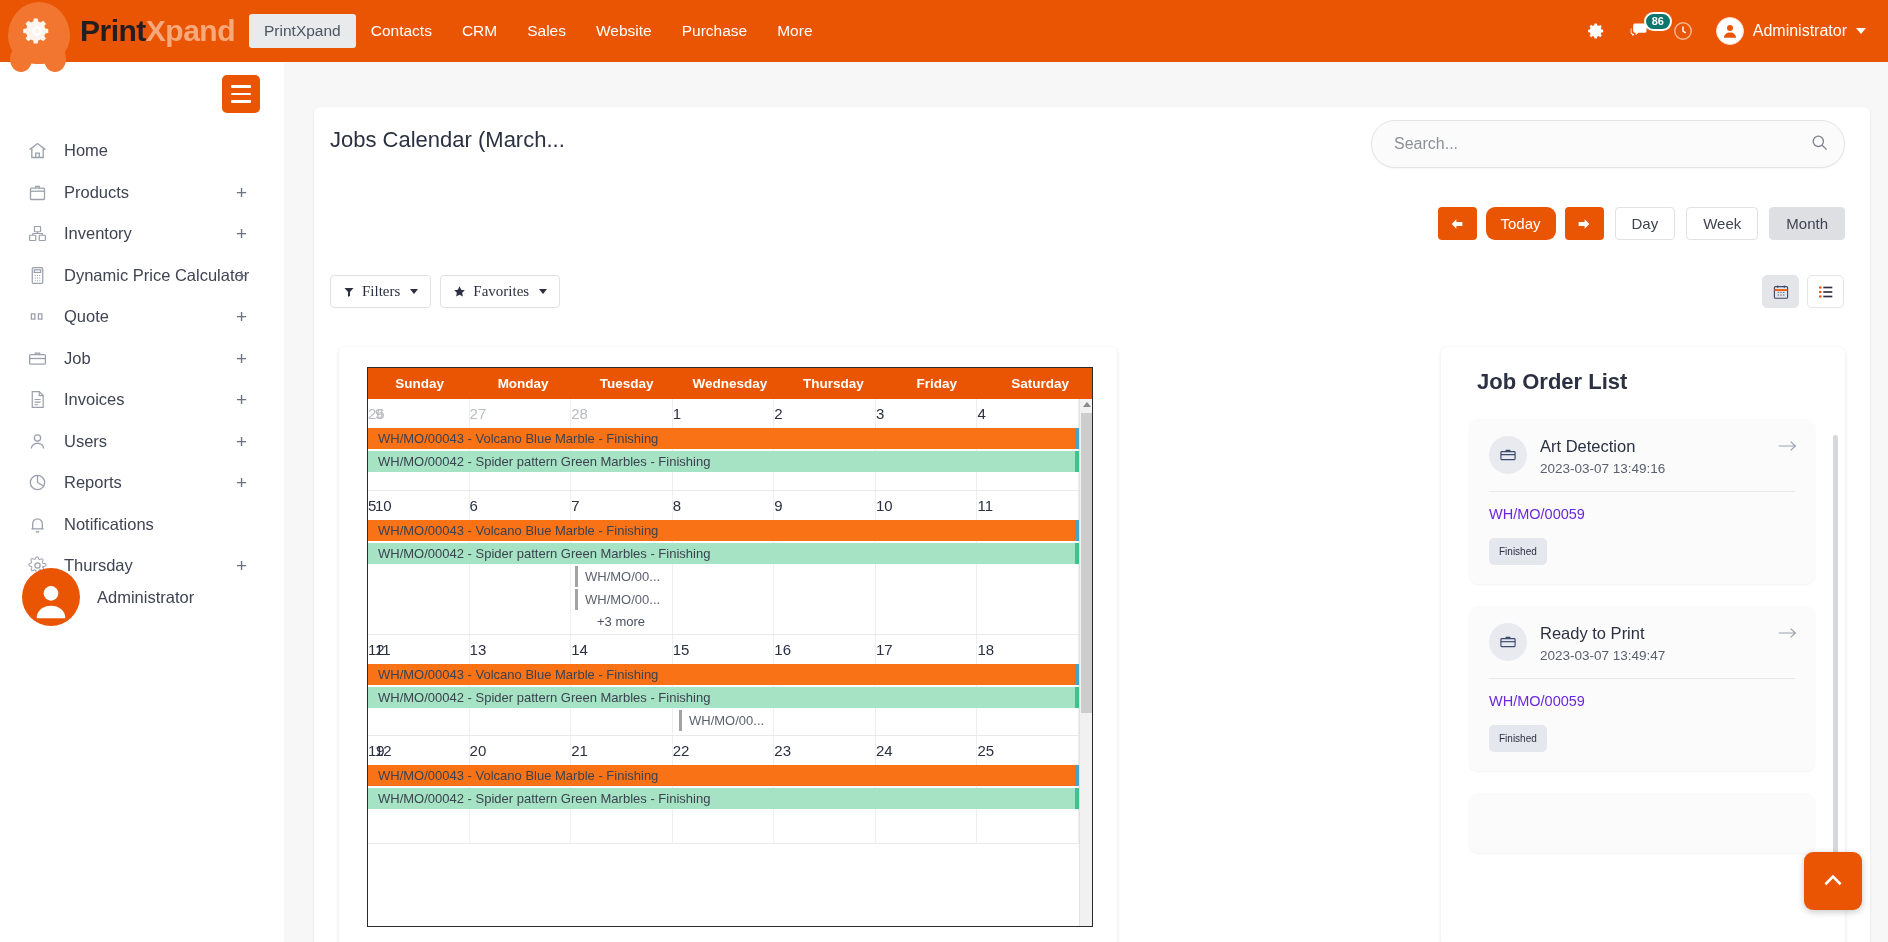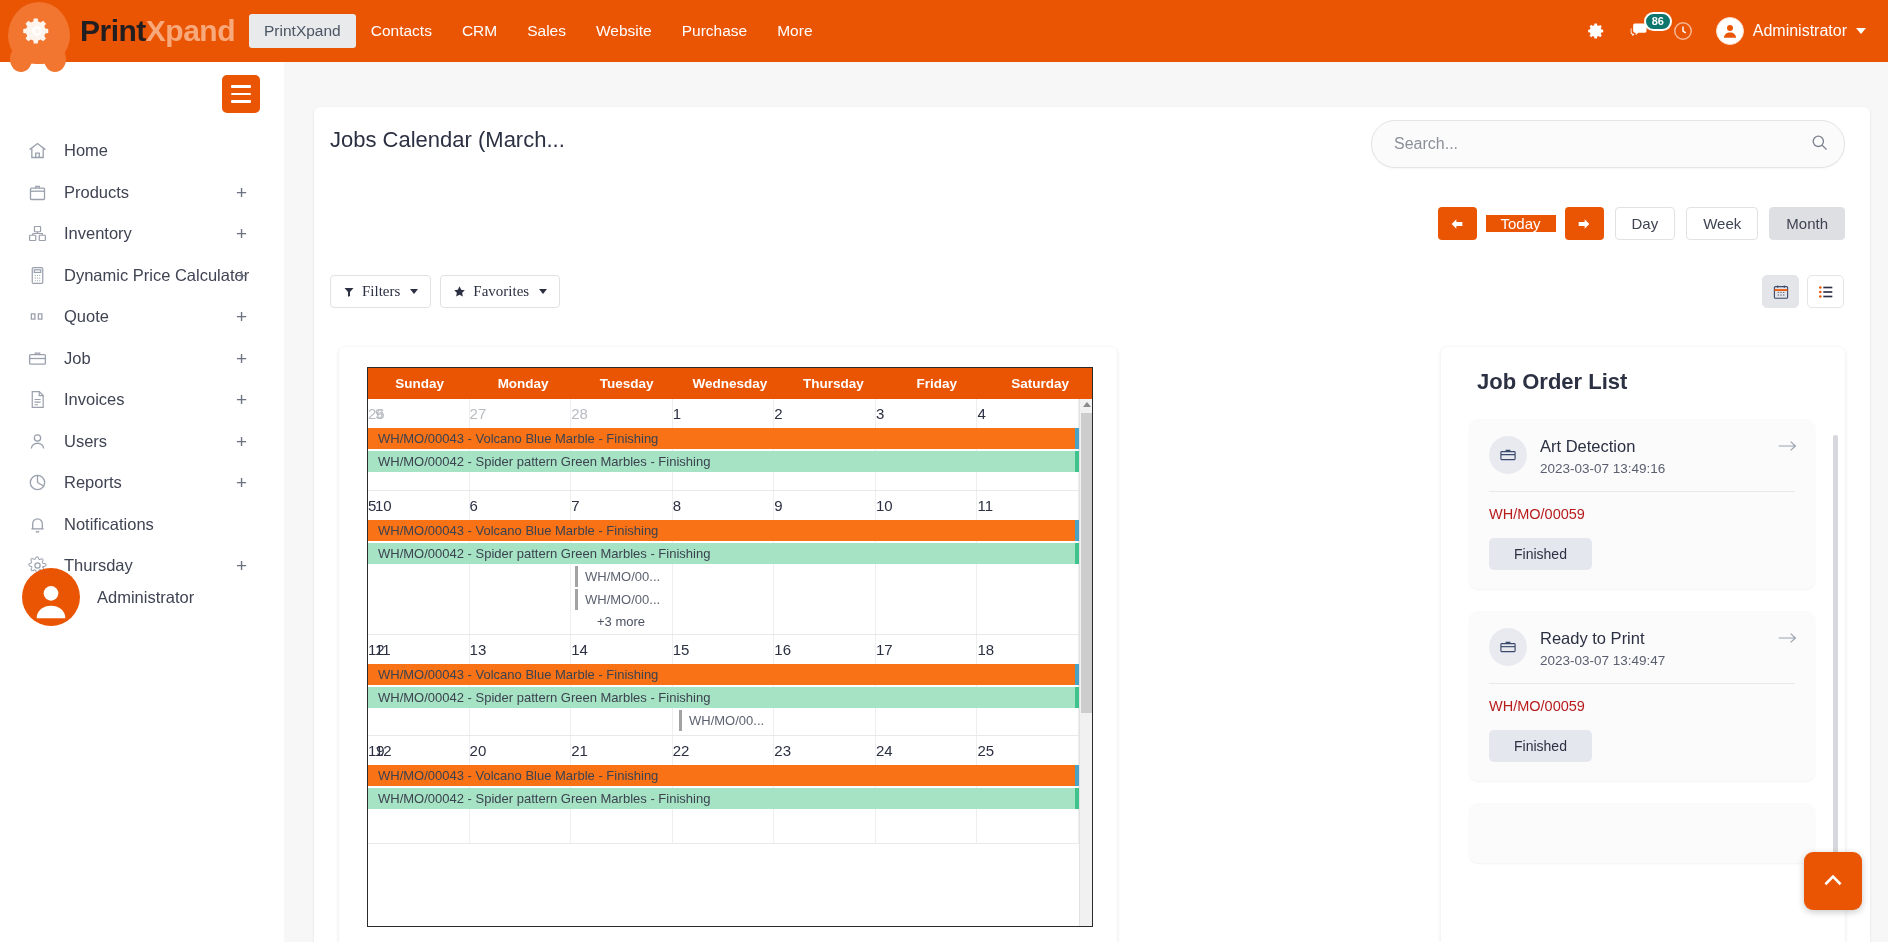--- a/index.html
+++ b/index.html
@@ -139,21 +139,21 @@
   .navrow {
     position: absolute; right: 25px; top: 100px;
     display: flex; align-items: center; gap: 9px;
   }
   .btn-sq {
     width: 39px; height: 33px; background: #ea5504; border: none;
     border-radius: 4px; color: #fff; display: flex; align-items: center;
     justify-content: center; cursor: pointer;
   }
   .btn-today {
-    height: 17px; background: #ea5504; border: none; border-radius: 0;
+    height: 33px; background: #ea5504; border: none; border-radius: 9px;
     color: #fff; font-size: 15px; padding: 0 15px; cursor: pointer;
     font-family: "Liberation Sans", sans-serif;
   }
   .btn-view {
     height: 33px; background: #fff; border: 1px solid #e0e2e6; border-radius: 4px;
     color: #3f4453; font-size: 15px; padding: 0 16px; cursor: pointer;
     font-family: "Liberation Sans", sans-serif; margin-left: 2px;
   }
   .btn-view.active { background: #dddfe2; border-color: #dddfe2; }
 
@@ -261,24 +261,24 @@
   }
   .jc-top { display: flex; align-items: flex-start; gap: 13px; }
   .jc-avatar {
     width: 38px; height: 38px; border-radius: 50%; background: #e8eaf0;
     display: flex; align-items: center; justify-content: center; flex: 0 0 38px;
   }
   .jc-name { font-size: 16.5px; color: #2b3042; line-height: 20px; }
   .jc-date { font-size: 13.5px; color: #5b6070; margin-top: 5px; }
   .jc-arrow { position: absolute; right: 18px; top: 20px; color: #9aa1ad; cursor: pointer; }
   .jc-sep { height: 1px; background: #e6e8ec; margin: 15px 0 14px 0; }
-  .jc-code { font-size: 14.5px; color: #b91c1c; }
+  .jc-code { font-size: 14.5px; color: #6d28d9; }
   .jc-status {
     display: inline-block; margin-top: 16px; background: #e5e7ee;
-    color: #2b3042; border-radius: 5px; padding: 8px 25px; font-size: 14px;
+    color: #2b3042; border-radius: 5px; padding: 8px 10px; font-size: 10px;
   }
   .job-sb {
     position: absolute; right: 7px; top: 88px; width: 5px; height: 440px;
     background: #d6d8dd; border-radius: 3px;
   }
 
   
   .fab {
     position: absolute; right: 26px; bottom: 32px; width: 58px; height: 58px;
     background: #ea5504; border-radius: 9px; display: flex;

